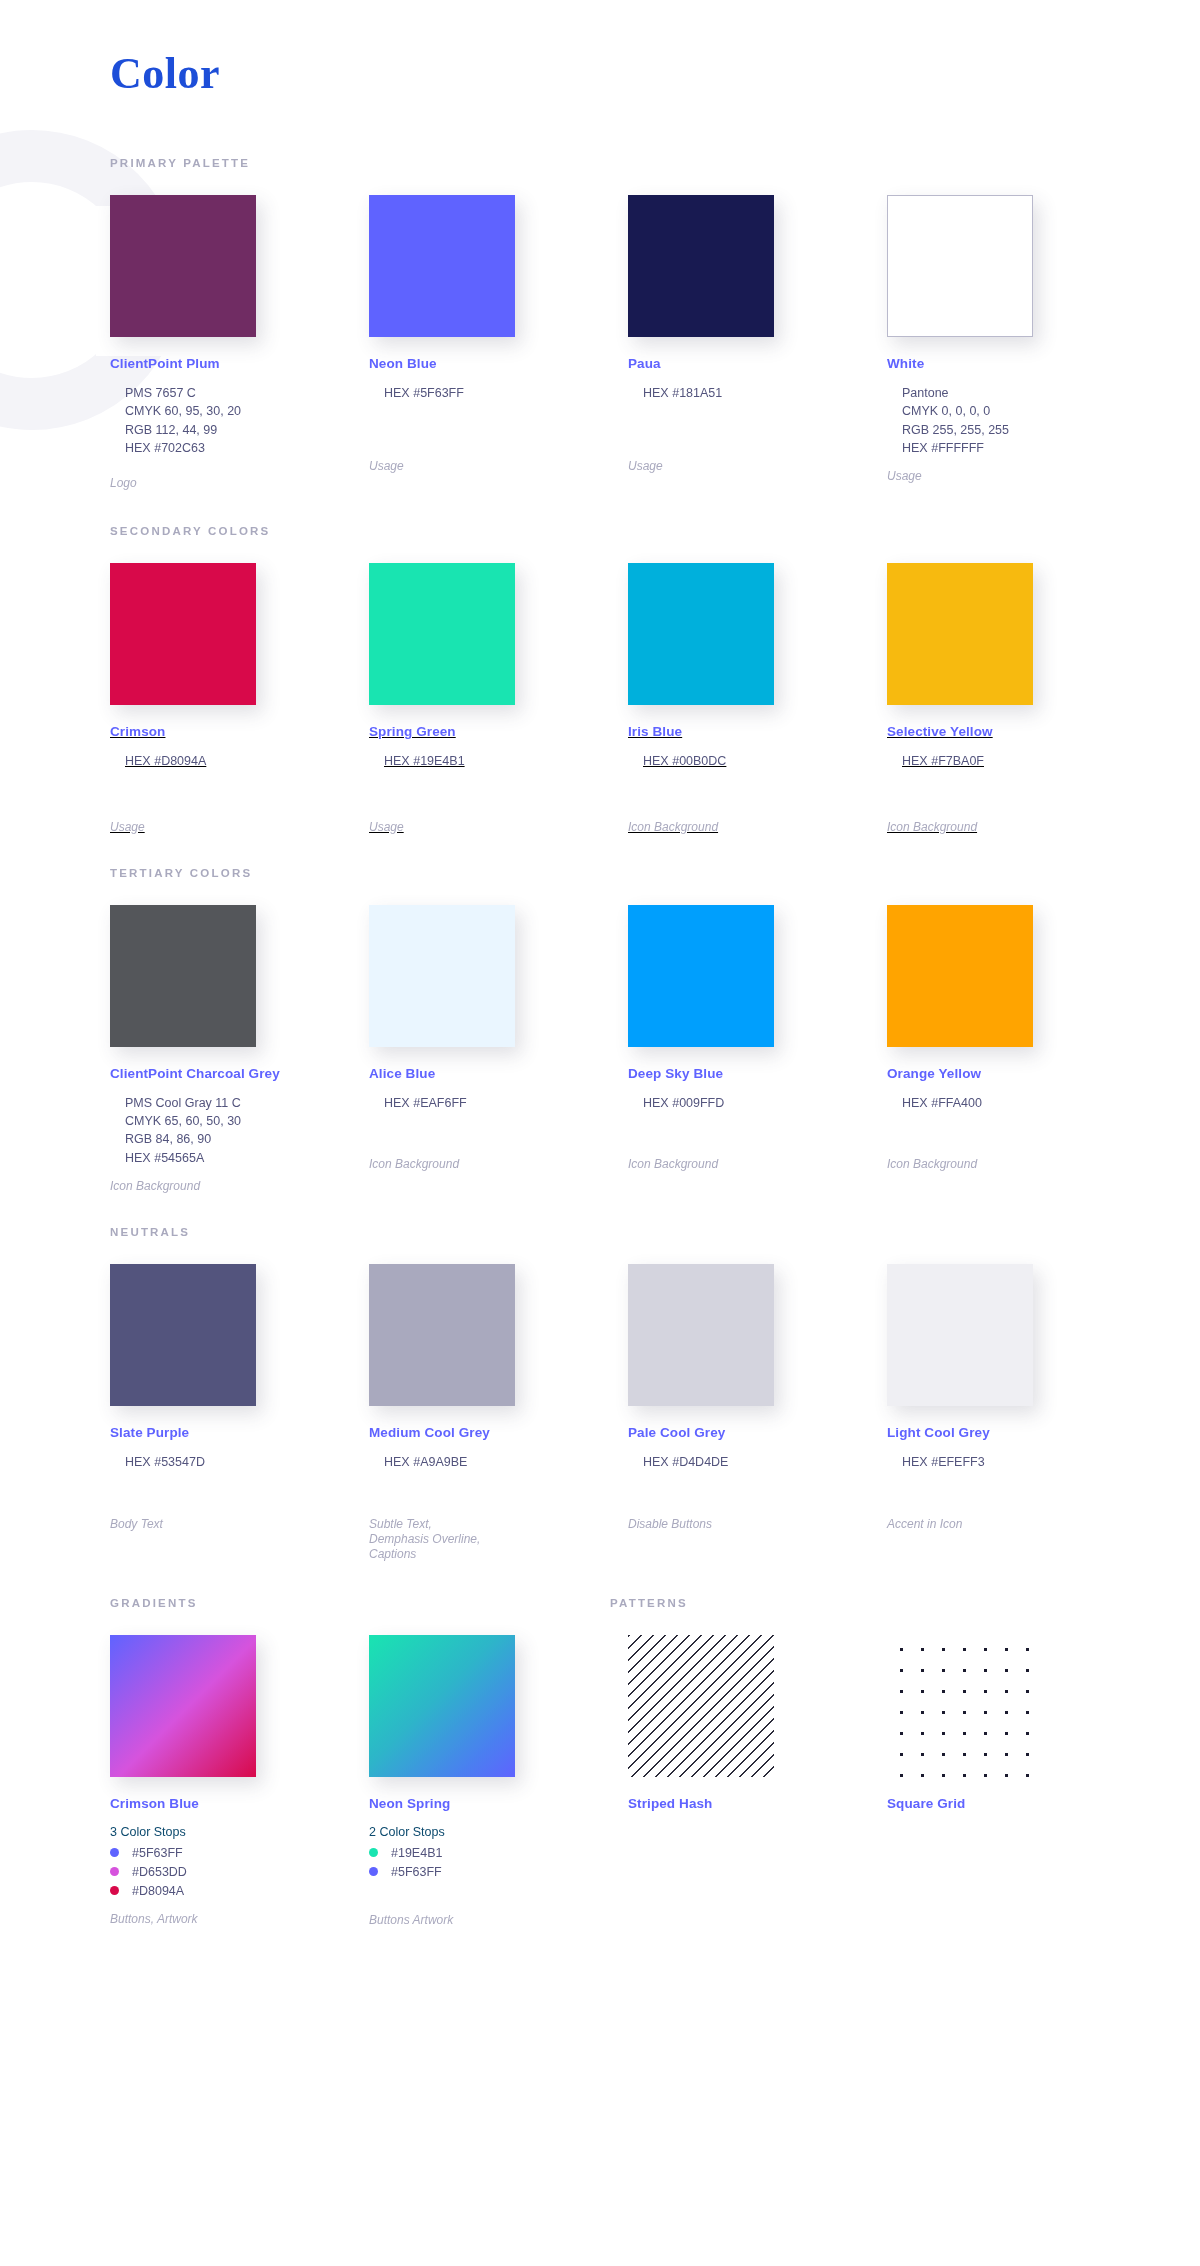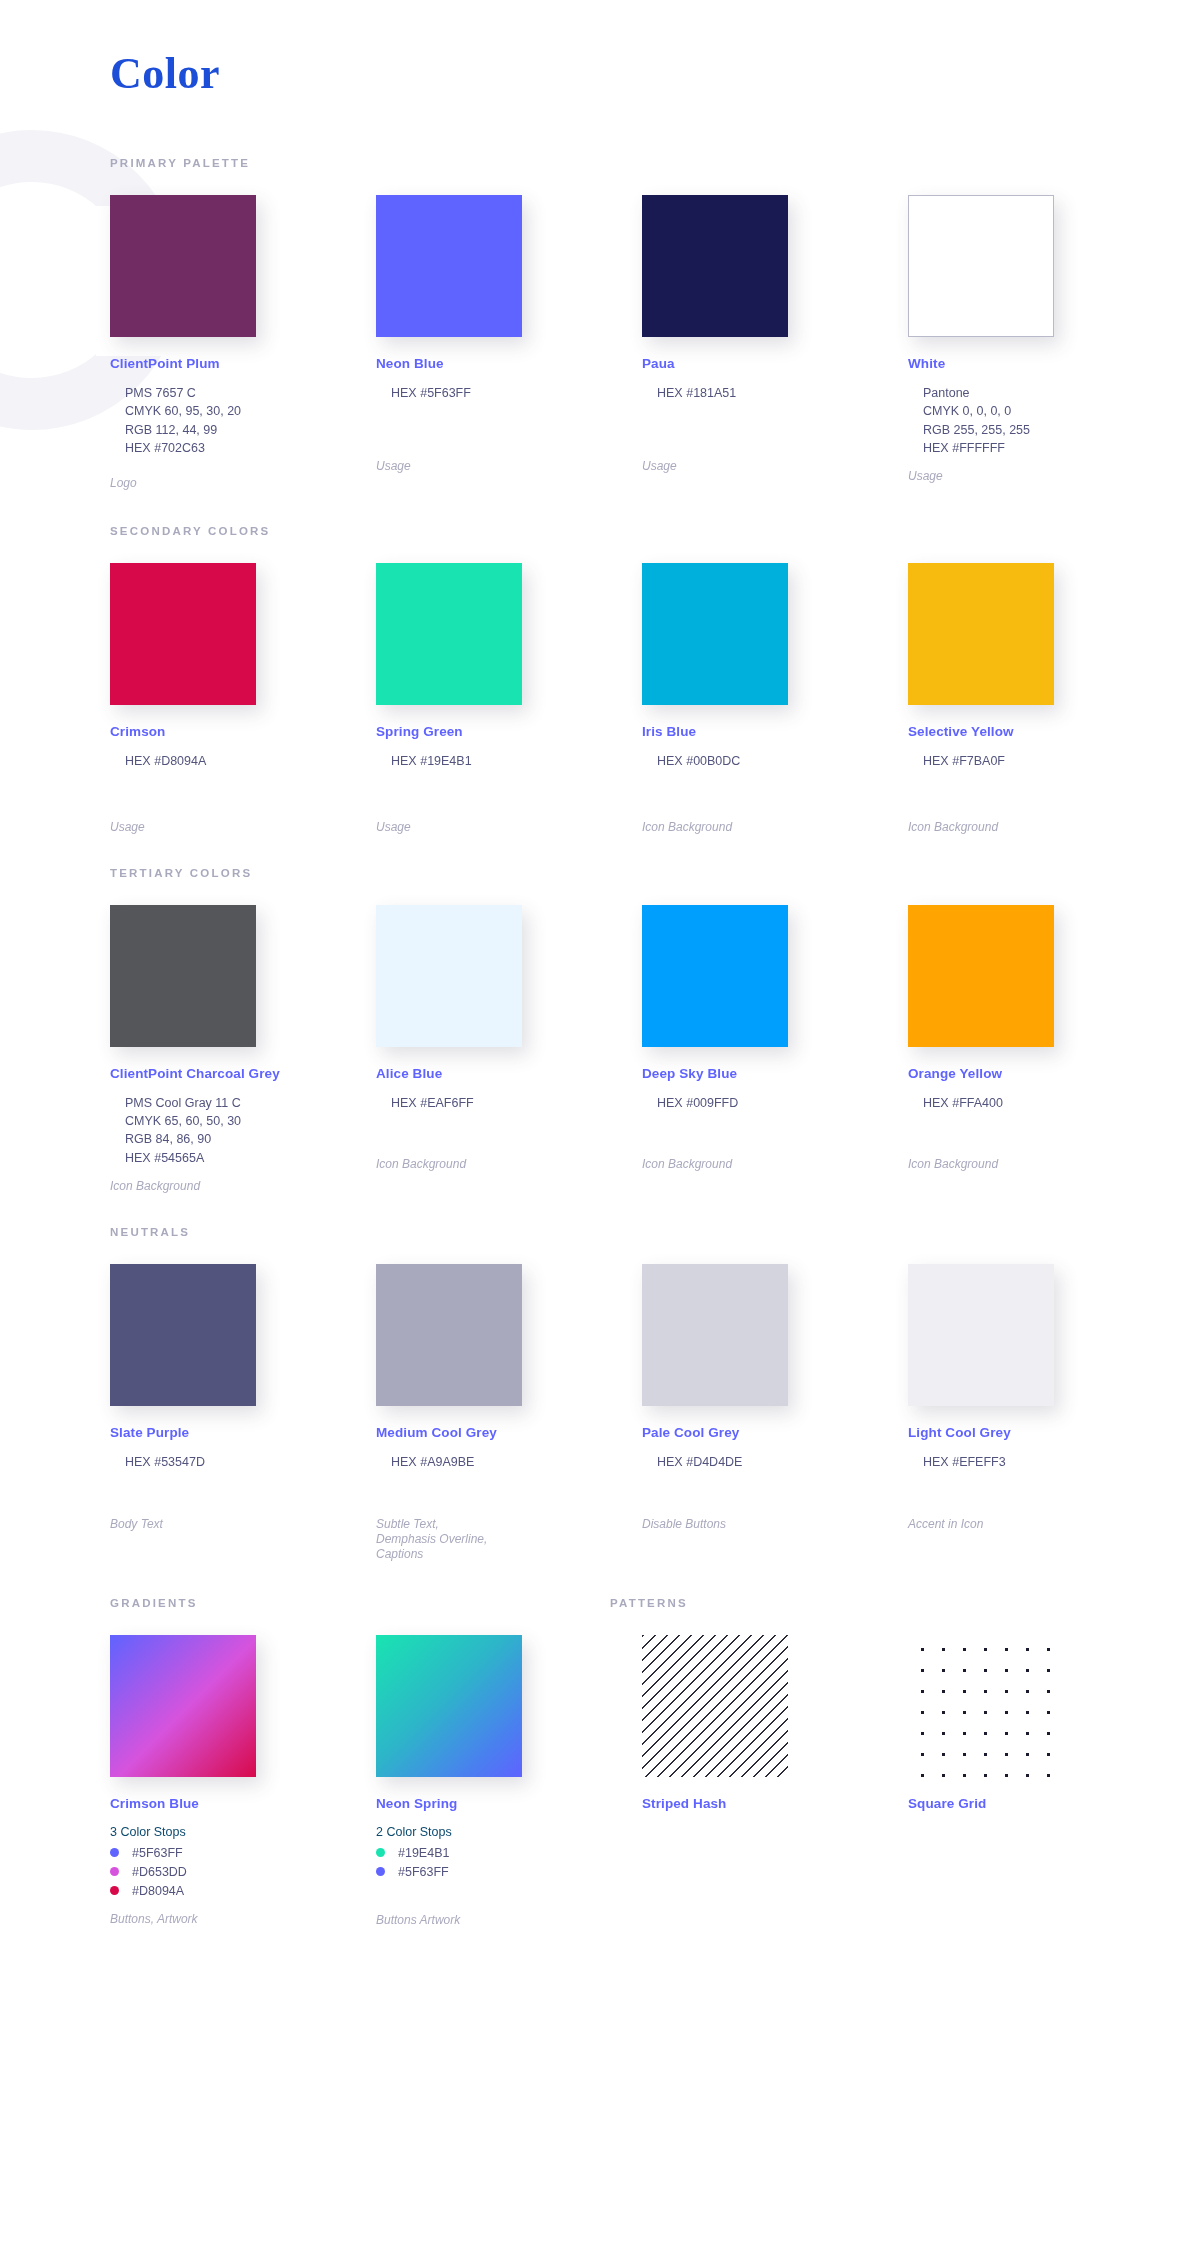--- a/index.html
+++ b/index.html
@@ -54,21 +54,21 @@
     font-size: 11.5px;
     font-weight: bold;
     letter-spacing: 2.2px;
     color: #a9a9be;
     text-transform: uppercase;
   }
 
   .grid {
     display: grid;
     grid-template-columns: repeat(4, 250px);
-    column-gap: 16px;
+    column-gap: 9px;
   }
 
   .card { width: 250px; }
 
   .swatch {
     width: 146px;
     height: 142px;
     box-shadow: 6px 8px 18px rgba(60,60,90,0.16);
   }
   .swatch.bordered { border: 1px solid #b9b9cc; box-shadow: 6px 8px 18px rgba(60,60,90,0.16); }
@@ -194,21 +194,21 @@
             <div>HEX #FFFFFF</div>
           </div>
           <div class="usage" style="margin-top:13px;">Usage</div>
         </div>
 
       </div>
     </div>
 
     <div class="section" style="margin-top:34px;">
       <div class="section-label">SECONDARY COLORS</div>
-      <div class="grid" style="margin-top:26px;">
+      <div class="grid" style="margin-top:26px;text-decoration:underline;">
 
         <div class="card">
           <div class="swatch" style="background:#D8094A;"></div>
           <div class="name">Crimson</div>
           <div class="specs">
             <div>HEX #D8094A</div>
           </div>
           <div class="usage" style="margin-top:50px;">Usage</div>
         </div>
 

